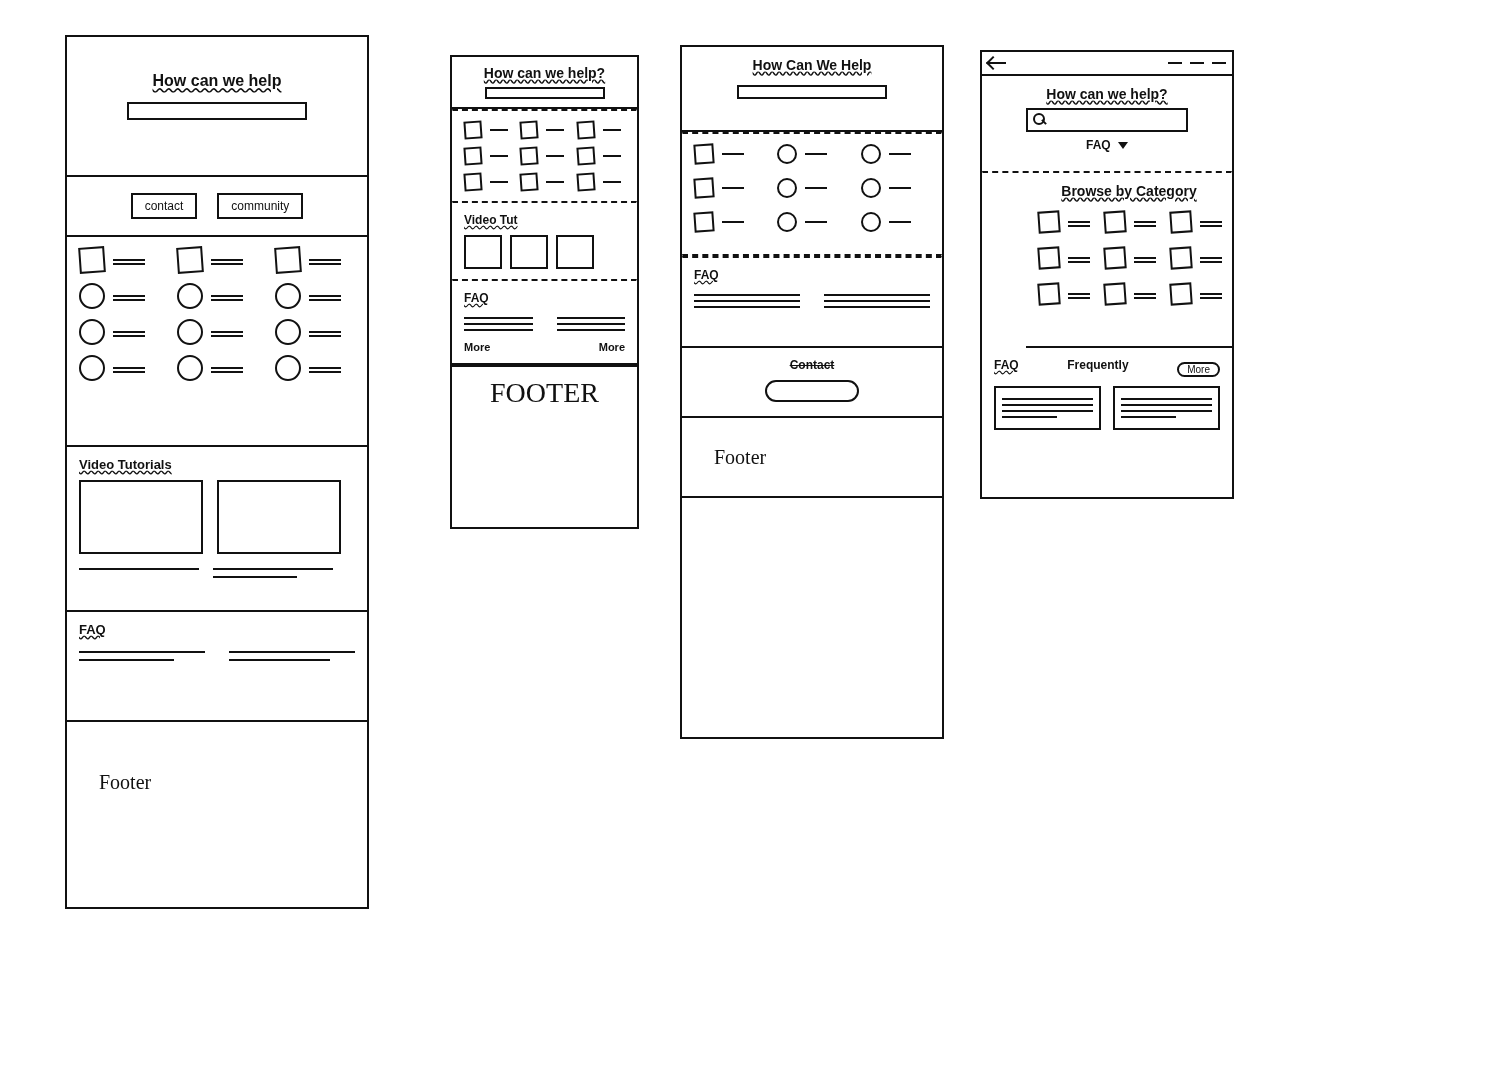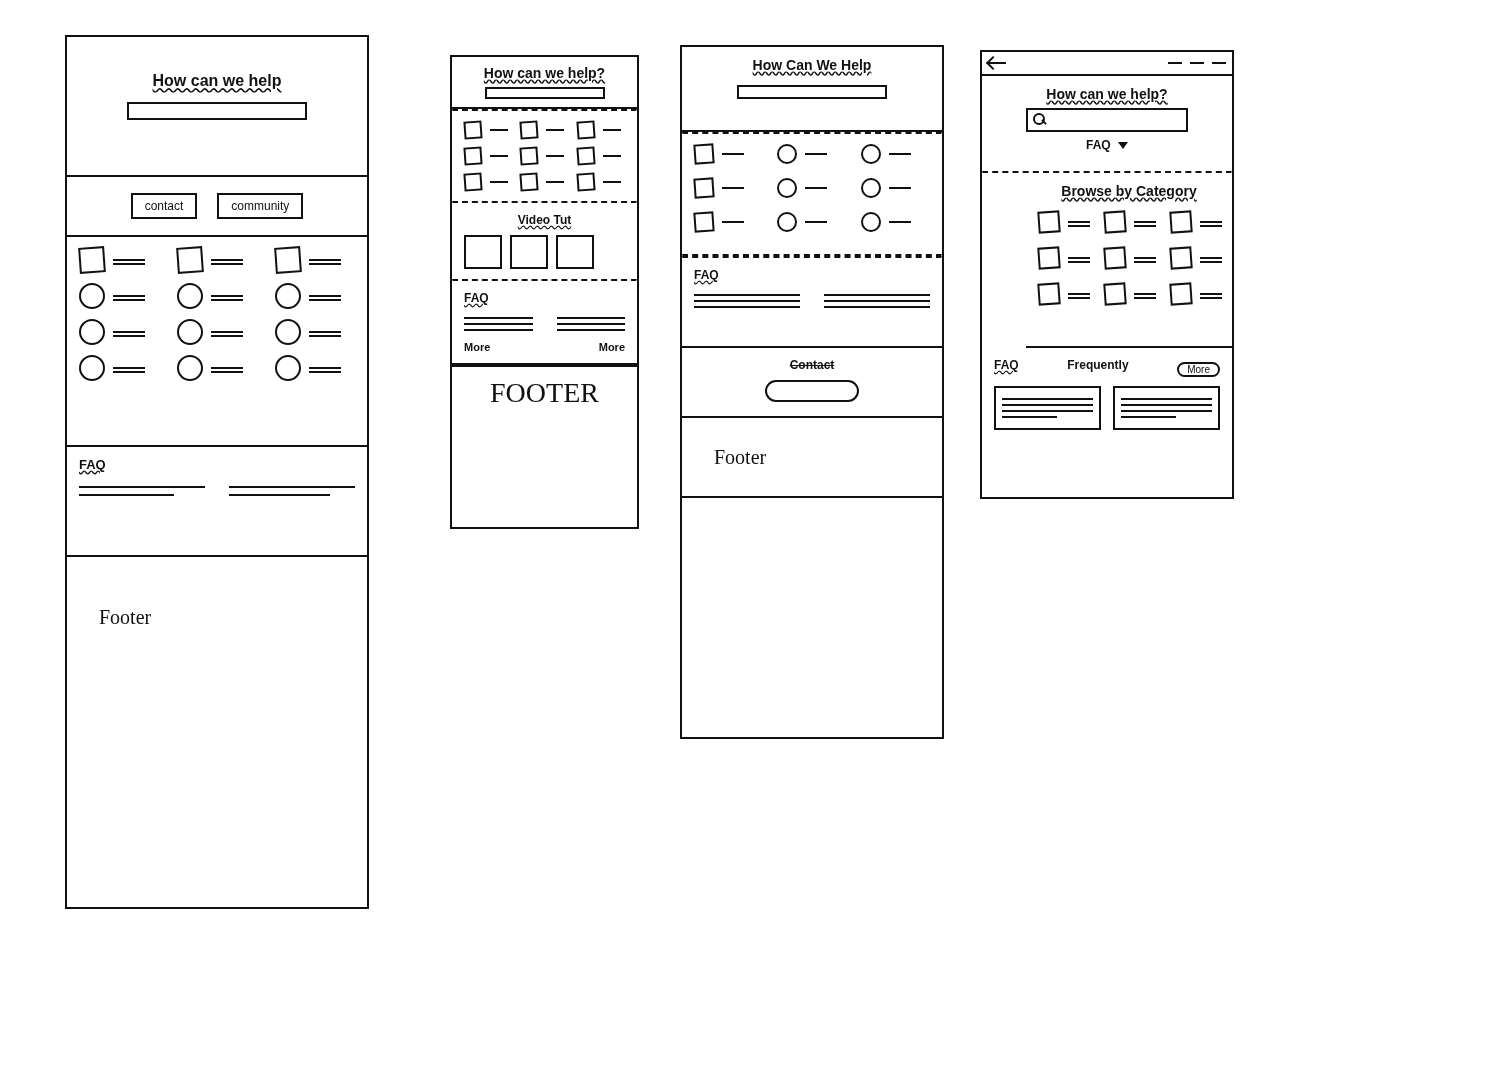--- a/index.html
+++ b/index.html
@@ -189,20 +189,37 @@
             <span class="ico-ci"></span>
             <span class="scribble"></span>
           </div>
         <div class="cat-item">
             <span class="ico-ci"></span>
             <span class="scribble"></span>
           </div>
       </div>
     </div>
 
+    <div class="section" style="height:165px;">
+      <div class="label">Video Tutorials</div>
+      <div style="display:flex; gap:14px;">
+        <div class="thumb" style="width:120px;height:70px;"></div>
+        <div class="thumb" style="width:120px;height:70px;"></div>
+      </div>
+      <div style="height:8px;"></div>
+      <div style="display:flex; gap:14px;">
+        <div style="width:120px;">
+            <div class="line"></div>
+          </div>
+        <div style="width:120px;">
+            <div class="line"></div>
+            <div class="line" style="width:70%;"></div>
+          </div>
+      </div>
+    </div>
 
     <div class="section" style="height:110px;">
       <div class="label">FAQ</div>
       <div class="faqcols">
         <div>
             <div class="line"></div>
             <div class="line" style="width:75%;"></div>
           </div>
         <div>
             <div class="line"></div>
@@ -261,21 +278,21 @@
           </div>
         <div class="cat-item">
             <span class="ico-sq" style="width:14px;height:14px;"></span>
             <span class="scribble" style="width:18px;box-shadow:none;"></span>
           </div>
       </div>
     </div>
 
     <hr class="dash-divider">
 
-    <div class="section" style="border-bottom:none;text-align:center;">
+    <div class="section" style="border-bottom:none;">
       <div class="label sm">Video Tut</div>
       <div style="display:flex; gap:8px;">
         <div class="thumb" style="width:34px;height:30px;"></div>
         <div class="thumb" style="width:34px;height:30px;"></div>
         <div class="thumb" style="width:34px;height:30px;"></div>
       </div>
     </div>
 
     <hr class="dash-divider">
 

